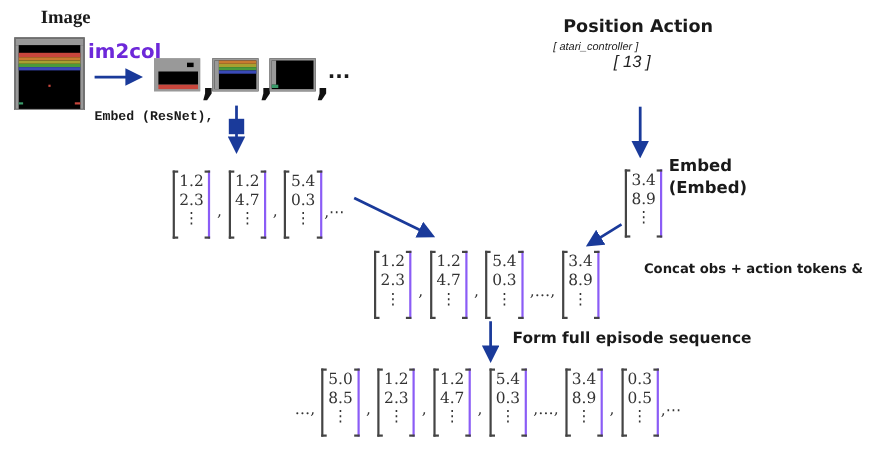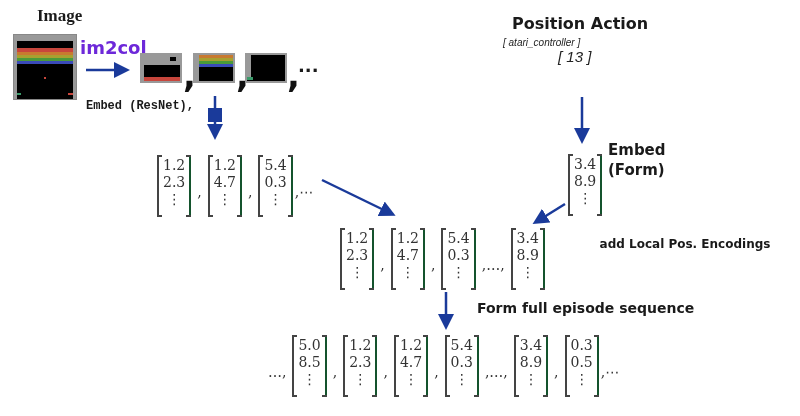--- a/index.html
+++ b/index.html
@@ -2,21 +2,21 @@
 <html><head>
 <meta charset="utf-8">
 <style>
   html, body { margin:0; padding:0; background:#ffffff; }
   body { width:800px; height:416px; position:relative; overflow:hidden; font-family:"DejaVu Sans", sans-serif; color:#111; }
   .abs { position:absolute; }
   .lbl { font-family:"DejaVu Sans", sans-serif; font-weight:bold; color:#1a1a1a; }
   .ital { font-family:"Liberation Sans", sans-serif; font-style:italic; color:#222; }
   .vec { position:absolute; display:flex; align-items:center; }
   .bracket { display:flex; flex-direction:column; align-items:center; justify-content:flex-start;
-             border-left:2px solid #444; border-right:2px solid #14532d; padding:2px 4px; height:58px; position:relative; }
+             border-left:2px solid #444; border-right:2px solid #8b5cf6; padding:2px 4px; height:58px; position:relative; }
   .bracket::before, .bracket::after { content:""; position:absolute; top:0; bottom:0; width:5px; border-top:2px solid #444; border-bottom:2px solid #444; }
   .bracket::before { left:-2px; }
   .bracket::after { right:-2px; }
   .bracket span { line-height:17px; font-family:"DejaVu Serif", serif; font-size:14px; color:#333; }
   .sep { font-family:"DejaVu Serif", serif; font-size:14px; color:#333; margin:0 6px; padding-top:12px; }
   .tile { position:absolute; background:#000; border:2px solid #999; box-sizing:border-box; }
   .comma { position:absolute; font-size:34px; font-weight:bold; font-family:"DejaVu Sans", sans-serif; color:#111; line-height:1; }
 </style>
 </head>
 <body>
@@ -62,21 +62,21 @@
 
 <div class="abs lbl" style="left:78px; top:98px; font-size:12px; text-align:center; width:124px; line-height:16px;font-family:Liberation Mono, monospace;">
   <div>Embed (ResNet),</div>
 </div>
 
 <div class="abs lbl" style="left:512px; top:14px; font-size:16px;">Position Action</div>
 <div class="abs ital" style="left:503px; top:37px; font-size:10px;">[ atari_controller ]</div>
 <div class="abs ital" style="left:558px; top:48px; font-size:15px;">[ 13 ]</div>
 <div class="abs lbl" style="left:608px; top:96px; font-size:15px; line-height:20px;margin-top:44px;">
   <div>Embed</div>
-  <div>(Form)</div>
+  <div>(Embed)</div>
 </div>
 
 <div class="vec" style="left:568px; top:154px;">
   <div class="bracket">
     <span>3.4</span>
     <span>8.9</span>
     <span>⋮</span>
   </div>
 </div>
 
@@ -121,24 +121,24 @@
   </div>
   <span class="sep">,…,</span>
   <div class="bracket">
     <span>3.4</span>
     <span>8.9</span>
     <span>⋮</span>
   </div>
 </div>
 
 <div class="abs lbl" style="left:574px; top:236px; font-size:12px; text-align:center; width:222px; line-height:17px;">
-  <div>add Local Pos. Encodings</div>
-</div>
-
-<div class="abs lbl" style="left:477px; top:300px; font-size:14px;">Form full episode sequence</div>
+  <div>Concat obs + action tokens &amp;</div>
+</div>
+
+<div class="abs lbl" style="left:466px; top:300px; font-size:14px;">Form full episode sequence</div>
 
 <div class="vec" style="left:268px; top:335px;">
   <span class="sep" style="margin-left:0;">…,</span>
   <div class="bracket">
     <span>5.0</span>
     <span>8.5</span>
     <span>⋮</span>
   </div>
   <span class="sep">,</span>
   <div class="bracket">

